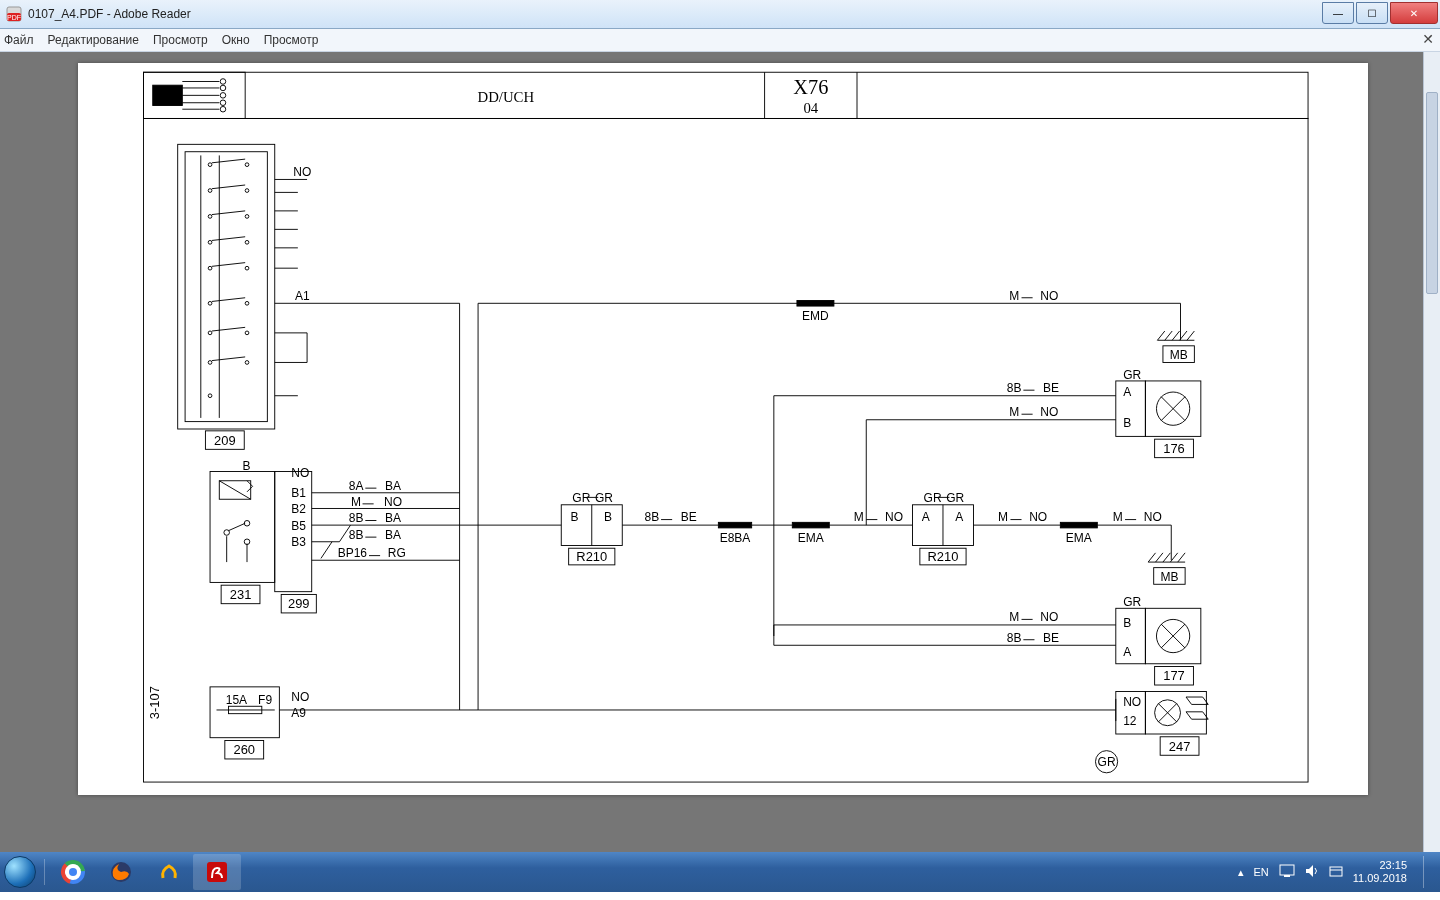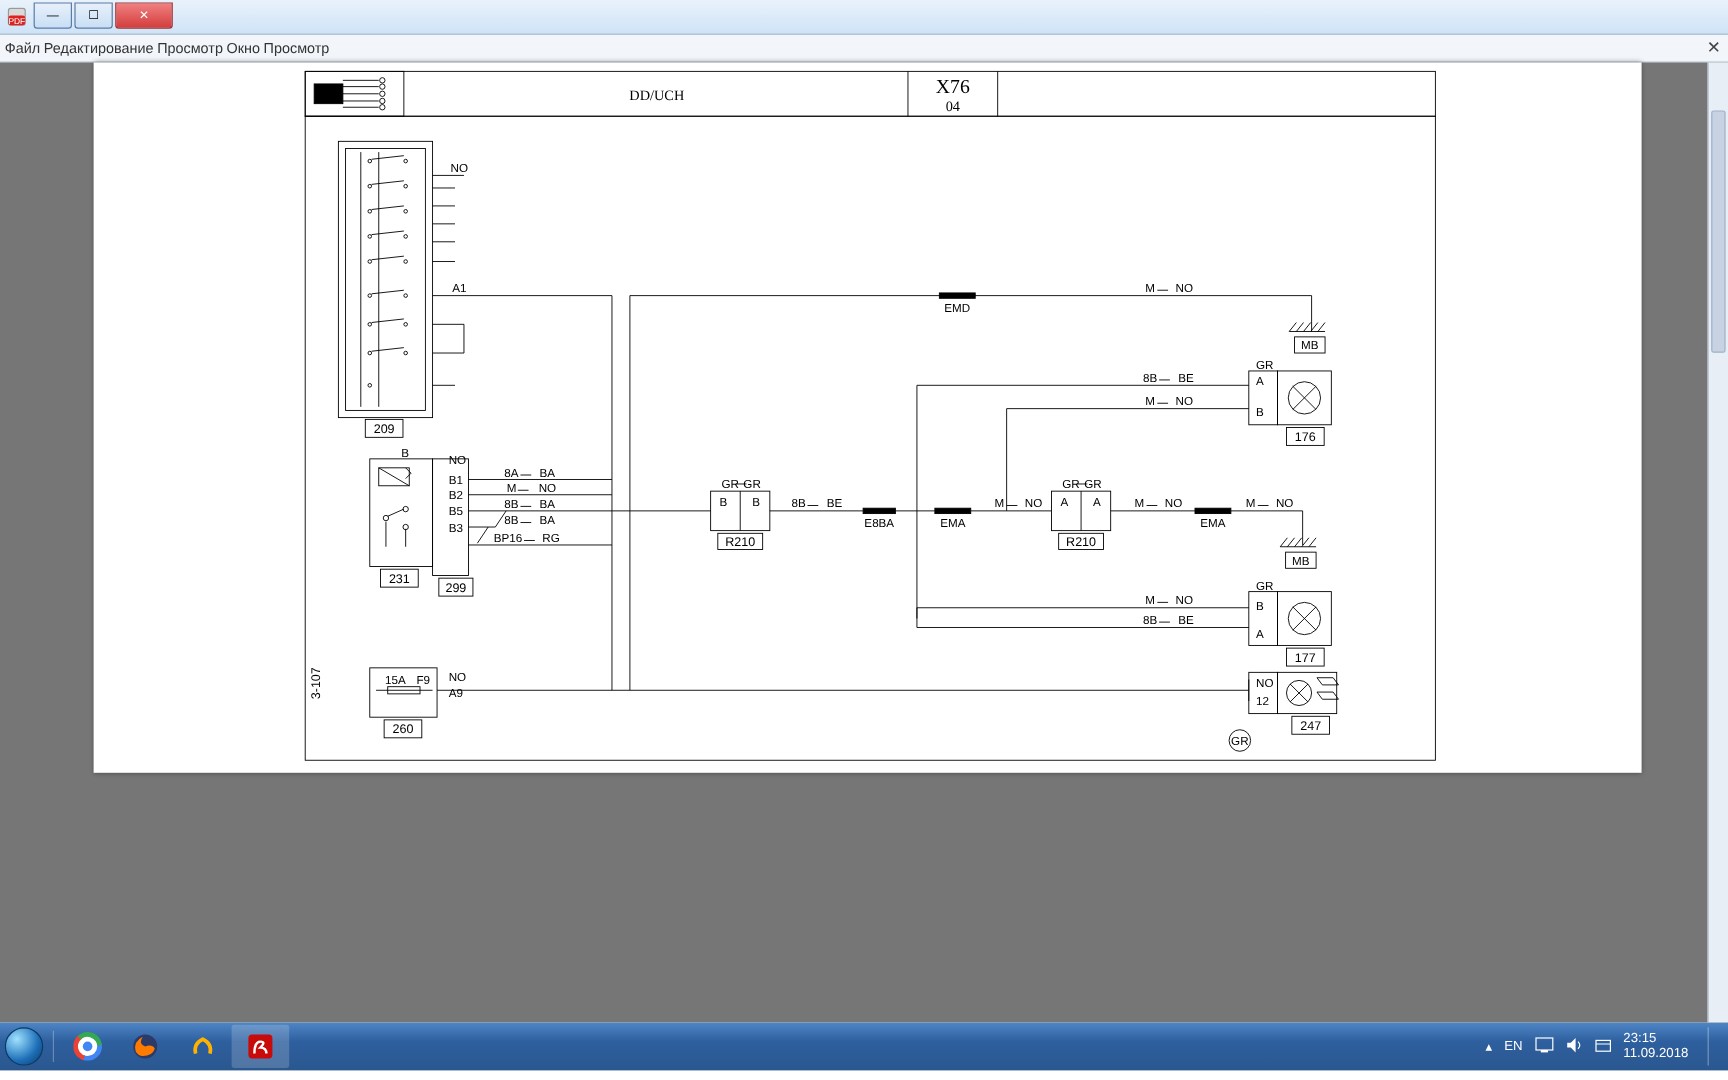--- a/index.html
+++ b/index.html
@@ -3,56 +3,57 @@
 <meta charset="utf-8">
 <style>
 html,body{margin:0;padding:0;width:1440px;height:900px;overflow:hidden;font-family:"Segoe UI",Tahoma,sans-serif;font-size:12px;background:#fff}
 
 .titlebar{height:28px;background:linear-gradient(#e9f2fb,#cfe3f7);display:flex;align-items:center;border-bottom:1px solid #8aa8c5;position:relative}
 .titlebar .icon{width:16px;height:16px;margin:0 6px;display:flex;align-items:center;justify-content:center}
 .titlebar .title{flex:1;font-size:12px;color:#222}
 .winbtns{display:flex;height:22px;margin-top:-2px}
 .winbtn{width:30px;height:20px;border:1px solid #5a7ca5;border-radius:0 0 3px 3px;margin-right:2px;display:flex;align-items:center;justify-content:center;font-size:10px;background:linear-gradient(#e7f0fa,#c9dff5)}
 .winbtn.close{background:linear-gradient(#f08080,#d43d3d);color:#fff;width:46px;border-color:#a13030}
-.menubar{height:22px;background:#f2f6fb;border-bottom:1px solid #c8d4e3;display:flex;align-items:center;padding:0 4px;gap:3px;font-size:12px;color:#333;position:relative}
+.menubar{height:22px;background:#f2f6fb;border-bottom:1px solid #c8d4e3;display:flex;align-items:center;padding:0 4px;gap:14px;font-size:12px;color:#333;position:relative}
 .menubar span{cursor:default}
 .menubar .x-close{position:absolute;right:6px;top:2px;font-size:14px;color:#444}
 
 .viewport{position:relative;height:800px;background:#767676}
-.page{position:absolute;left:78px;top:0;width:1290px;height:592px;background:#fff;box-shadow:0 0 4px rgba(0,0,0,.4)}
+.page{position:absolute;left:78px;top:11px;width:1290px;height:732px;background:#fff;box-shadow:0 0 4px rgba(0,0,0,.4)}
 .scroll-v{position:absolute;right:0;top:0;width:16px;height:100%;background:#e8eef5;border-left:1px solid #b8c4d3}
 .scroll-v .thumb{position:absolute;left:2px;right:2px;top:40px;height:200px;background:#c7d3e3;border:1px solid #9fb0c6;border-radius:2px}
 
 svg.diagram{width:100%;height:100%}
 svg.diagram text{font-family:"Times New Roman",serif;font-size:16px;fill:#000}
 svg.diagram .sans{font-family:Arial,sans-serif;font-size:14px}
 svg.diagram .small{font-size:13px}
 svg.diagram line,svg.diagram rect,svg.diagram circle,svg.diagram path{stroke:#000;fill:none;stroke-width:1}
 svg.diagram .fill{fill:#000}
 
 .taskbar{height:40px;background:linear-gradient(#4f86c6,#2e5f9e 40%,#2a578f);display:flex;align-items:center;color:#fff}
 .startorb{width:40px;height:40px;display:flex;align-items:center;justify-content:center}
 .startorb .orb{width:30px;height:30px;border-radius:50%;background:radial-gradient(circle at 30% 30%,#9fe2ff,#1d6fb8 60%,#0c3a66);border:1px solid #0c3a66;position:relative}
 .tbitem{width:48px;height:36px;display:flex;align-items:center;justify-content:center}
 .tbitem.active{background:rgba(255,255,255,.18);border-radius:2px}
 .tray{margin-left:auto;display:flex;align-items:center;gap:10px;padding-right:8px;font-size:11px}
-.tray .clock{text-align:left;line-height:13px}
+.tray .clock{text-align:right;line-height:13px}
 .sep{width:1px;height:26px;background:rgba(255,255,255,.28);margin:0 4px}
 </style>
 </head>
 <body>
 
 <div class="titlebar">
   <div class="icon">
     <svg width="16" height="16">
         <rect x="1" y="1" width="14" height="14" rx="2" fill="#d9d9d9" stroke="#999"></rect>
         <rect x="1" y="7" width="14" height="8" rx="2" fill="#d22"></rect>
         <text x="8" y="14" text-anchor="middle" font-size="7" fill="#fff" font-family="Arial">PDF</text>
       </svg>
   </div>
+  <div class="title">0107_A4.PDF - Adobe Reader</div>
   <div class="winbtns">
     <div class="winbtn">—</div>
     <div class="winbtn">☐</div>
     <div class="winbtn close">✕</div>
   </div>
 </div>
 
 <div class="menubar">
   <span>Файл</span>
   <span>Редактирование</span>

